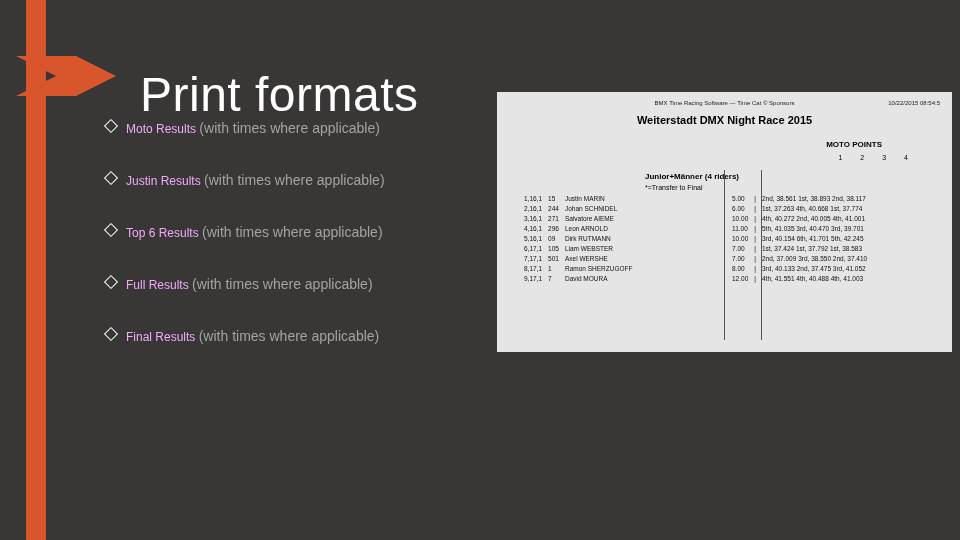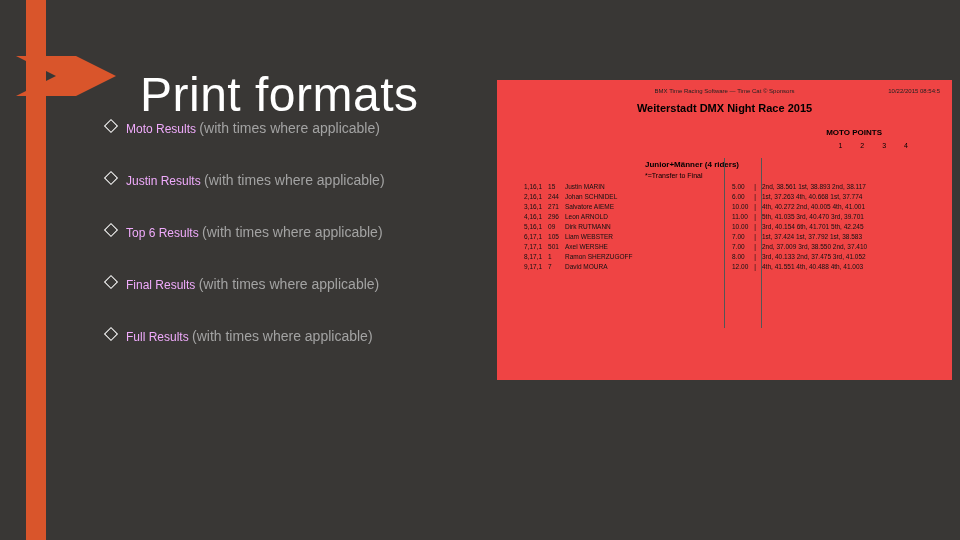--- a/index.html
+++ b/index.html
@@ -66,24 +66,24 @@
     color:#f0abfc;
   }
   .bullet .sub{
     font-size:14px;
     color:#a3a3a3;
   }
   
   .doc{
     position:absolute;
     left:497px;
-    top:80px;
+    top:92px;
     width:455px;
-    height:300px;
-    background:#ef4444;
+    height:260px;
+    background:#e5e5e5;
     color:#000;
     font-family:Arial,Helvetica,sans-serif;
     box-sizing:border-box;
     overflow:hidden;
   }
   .doc .tiny{
     font-size:6px;
     color:#222;
   }
   .doc .topline{
@@ -199,26 +199,26 @@
     <span class="main">Justin Results </span>
     <span class="sub">(with times where applicable)</span>
   </div>
   <div class="bullet">
     <span class="dia"></span>
     <span class="main">Top 6 Results </span>
     <span class="sub">(with times where applicable)</span>
   </div>
   <div class="bullet">
     <span class="dia"></span>
+    <span class="main">Full Results </span>
+    <span class="sub">(with times where applicable)</span>
+  </div>
+  <div class="bullet">
+    <span class="dia"></span>
     <span class="main">Final Results </span>
-    <span class="sub">(with times where applicable)</span>
-  </div>
-  <div class="bullet">
-    <span class="dia"></span>
-    <span class="main">Full Results </span>
     <span class="sub">(with times where applicable)</span>
   </div>
 </div>
 
 <div class="doc">
   <div class="tiny topline">BMX Time Racing Software — Time Cat © Sponsors</div>
   <div class="tiny topright">10/22/2015 08:54:5</div>
   <div class="event-title">Weiterstadt DMX Night Race 2015</div>
   <div class="moto-points">MOTO POINTS</div>
   <div class="cols">1234</div>

